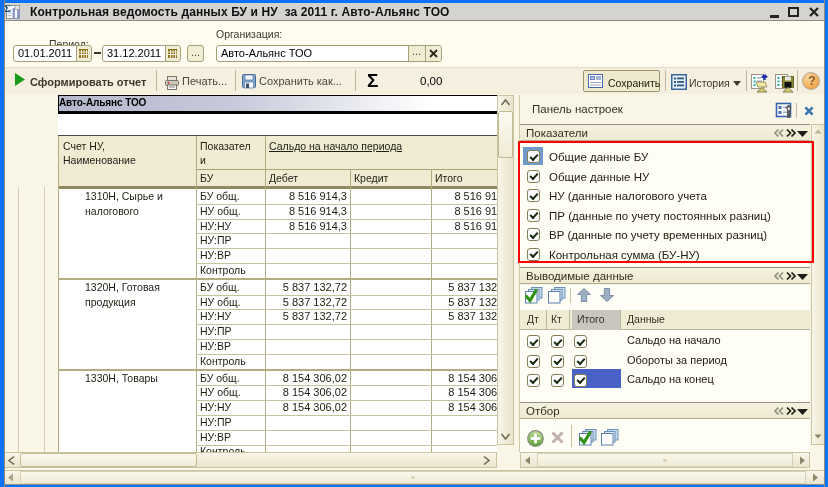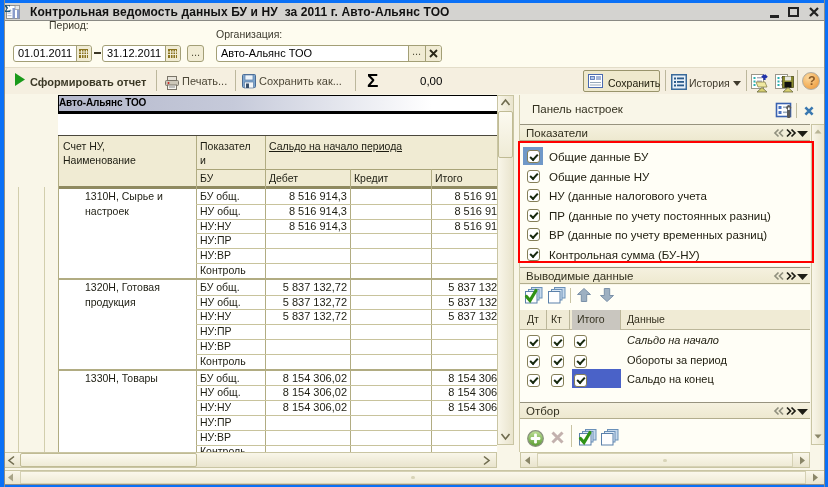--- a/index.html
+++ b/index.html
@@ -52,21 +52,21 @@
 </svg>
 
 <div class="abs" style="left:770px;top:15px;width:9px;height:2.5px;background:#222;"></div>
 <div class="abs" style="left:788px;top:7px;width:11px;height:10px;border:2px solid #222;"></div>
 <svg class="abs" style="left:809px;top:7px;width:10px;height:10px;">
   <path d="M1,1 L9,9 M9,1 L1,9" stroke="#222" stroke-width="2.2"></path>
 </svg>
 
 <div class="abs" style="left:4px;top:21px;width:820px;height:46px;background:#fefcef;"></div>
 <div class="abs" style="left:4px;top:67px;width:820px;height:27px;background:#f5efe0;border-top:1px solid #e3ddc9;"></div>
-<div class="lbl" style="left:13px;top:19px;padding-left:36px;">Период:</div>
+<div class="lbl" style="left:13px;top:38px;padding-left:36px;">Период:</div>
 <div class="lbl" style="left:216px;top:28px;">Организация:</div>
 
 <div class="inp" style="left:13px;top:45px;width:79px;height:17px;border-radius:3px;padding:1px 0 0 4px;">01.01.2011</div>
 <div class="abs" style="left:76px;top:46px;width:15px;height:15px;background:#f1ecd4;border-left:1px solid #a39f76;border-radius:0 3px 3px 0;"></div>
 <svg class="abs" style="left:79px;top:49px;width:10px;height:10px;">
   <rect x="0" y="0" width="9" height="9" fill="#8a7420"></rect>
   <path d="M0,3 H9 M0,5.5 H9 M2.5,1 V9 M5,1 V9 M7.5,1 V9" stroke="#f6f3e2" stroke-width="0.9"></path>
 </svg>
 <div class="abs" style="left:94px;top:52px;width:7px;height:2px;background:#3a3626;"></div>
 
@@ -192,21 +192,21 @@
   <div class="cell" style="left:142px;top:77px;">БУ</div>
   <div class="cell" style="left:211px;top:77px;">Дебет</div>
   <div class="cell" style="left:296px;top:77px;">Кредит</div>
   <div class="cell" style="left:377px;top:77px;">Итого</div>
   <div class="vline" style="left:0px;top:41px;height:316px;background:#b1ac82;"></div>
   <div class="vline" style="left:138px;top:41px;height:316px;background:#b1ac82;"></div>
   <div class="vline" style="left:207px;top:41px;height:316px;background:#b1ac82;"></div>
   <div class="vline" style="left:292px;top:74px;height:283px;background:#b1ac82;"></div>
   <div class="vline" style="left:373px;top:74px;height:283px;background:#b1ac82;"></div>
   <div class="cell" style="left:27px;top:95.0px;width:108px;">1310Н, Сырье и</div>
-  <div class="cell" style="left:27px;top:109.8px;width:108px;">настроек</div>
+  <div class="cell" style="left:27px;top:109.8px;width:108px;">налогового</div>
   <div class="cell" style="left:142px;top:95.0px;">БУ общ.</div>
   <div class="cell num" style="left:208px;top:95.0px;width:81px;">8 516 914,3</div>
   <div class="cell num" style="left:374px;top:95.0px;width:80.5px;">8 516 914,3</div>
   <div class="abs" style="left:138px;top:108.8px;width:301px;height:1px;background:#c8c39c;"></div>
   <div class="cell" style="left:142px;top:109.8px;">НУ общ.</div>
   <div class="cell num" style="left:208px;top:109.8px;width:81px;">8 516 914,3</div>
   <div class="cell num" style="left:374px;top:109.8px;width:80.5px;">8 516 914,3</div>
   <div class="abs" style="left:138px;top:123.6px;width:301px;height:1px;background:#c8c39c;"></div>
   <div class="cell" style="left:142px;top:124.6px;">НУ:НУ</div>
   <div class="cell num" style="left:208px;top:124.6px;width:81px;">8 516 914,3</div>
@@ -348,21 +348,21 @@
 <div class="abs" style="left:546px;top:310px;width:1px;height:20px;background:#bcb79a;"></div>
 <div class="abs" style="left:569px;top:310px;width:1px;height:20px;background:#bcb79a;"></div>
 <div class="abs" style="left:620px;top:310px;width:1px;height:20px;background:#bcb79a;"></div>
 <div class="abs" style="left:527px;top:313px;font-size:10.5px;color:#33301f;">Дт</div>
 <div class="abs" style="left:551px;top:313px;font-size:10.5px;color:#33301f;">Кт</div>
 <div class="abs" style="left:577px;top:313px;font-size:10.5px;color:#33301f;">Итого</div>
 <div class="abs" style="left:627px;top:313px;font-size:10.5px;color:#33301f;">Данные</div>
 <div class="cb" style="left:527px;top:335px;"></div>
 <div class="cb" style="left:551px;top:335px;"></div>
 <div class="cb" style="left:574px;top:335px;"></div>
-<div class="abs" style="left:627px;top:334px;font-size:11px;color:#222012;font-style:italic;">Сальдо на начало</div>
+<div class="abs" style="left:627px;top:334px;font-size:11px;color:#222012;">Сальдо на начало</div>
 <div class="cb" style="left:527px;top:354.5px;"></div>
 <div class="cb" style="left:551px;top:354.5px;"></div>
 <div class="cb" style="left:574px;top:354.5px;"></div>
 <div class="abs" style="left:627px;top:353.5px;font-size:11px;color:#222012;">Обороты за период</div>
 <div class="cb" style="left:527px;top:373.5px;"></div>
 <div class="cb" style="left:551px;top:373.5px;"></div>
 <div class="abs" style="left:572px;top:369px;width:49px;height:19px;background:#4a62c8;"></div>
 <div class="cb" style="left:574px;top:373.5px;"></div>
 <div class="abs" style="left:627px;top:372.5px;font-size:11px;color:#222012;">Сальдо на конец</div>
 

